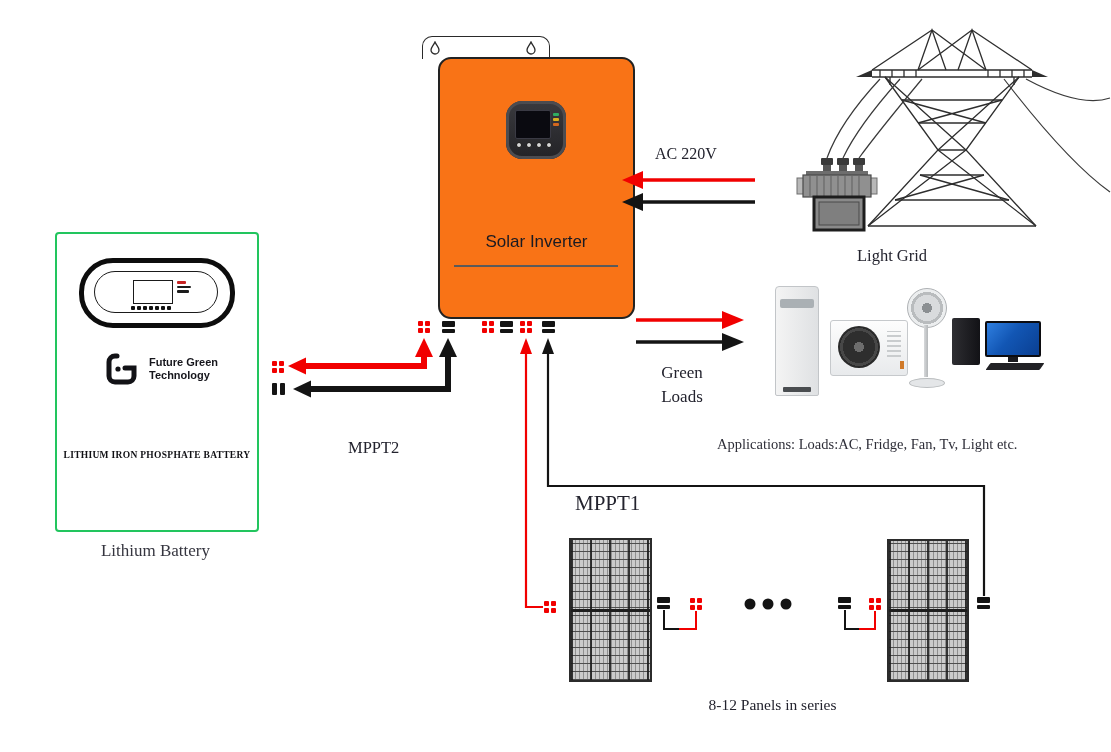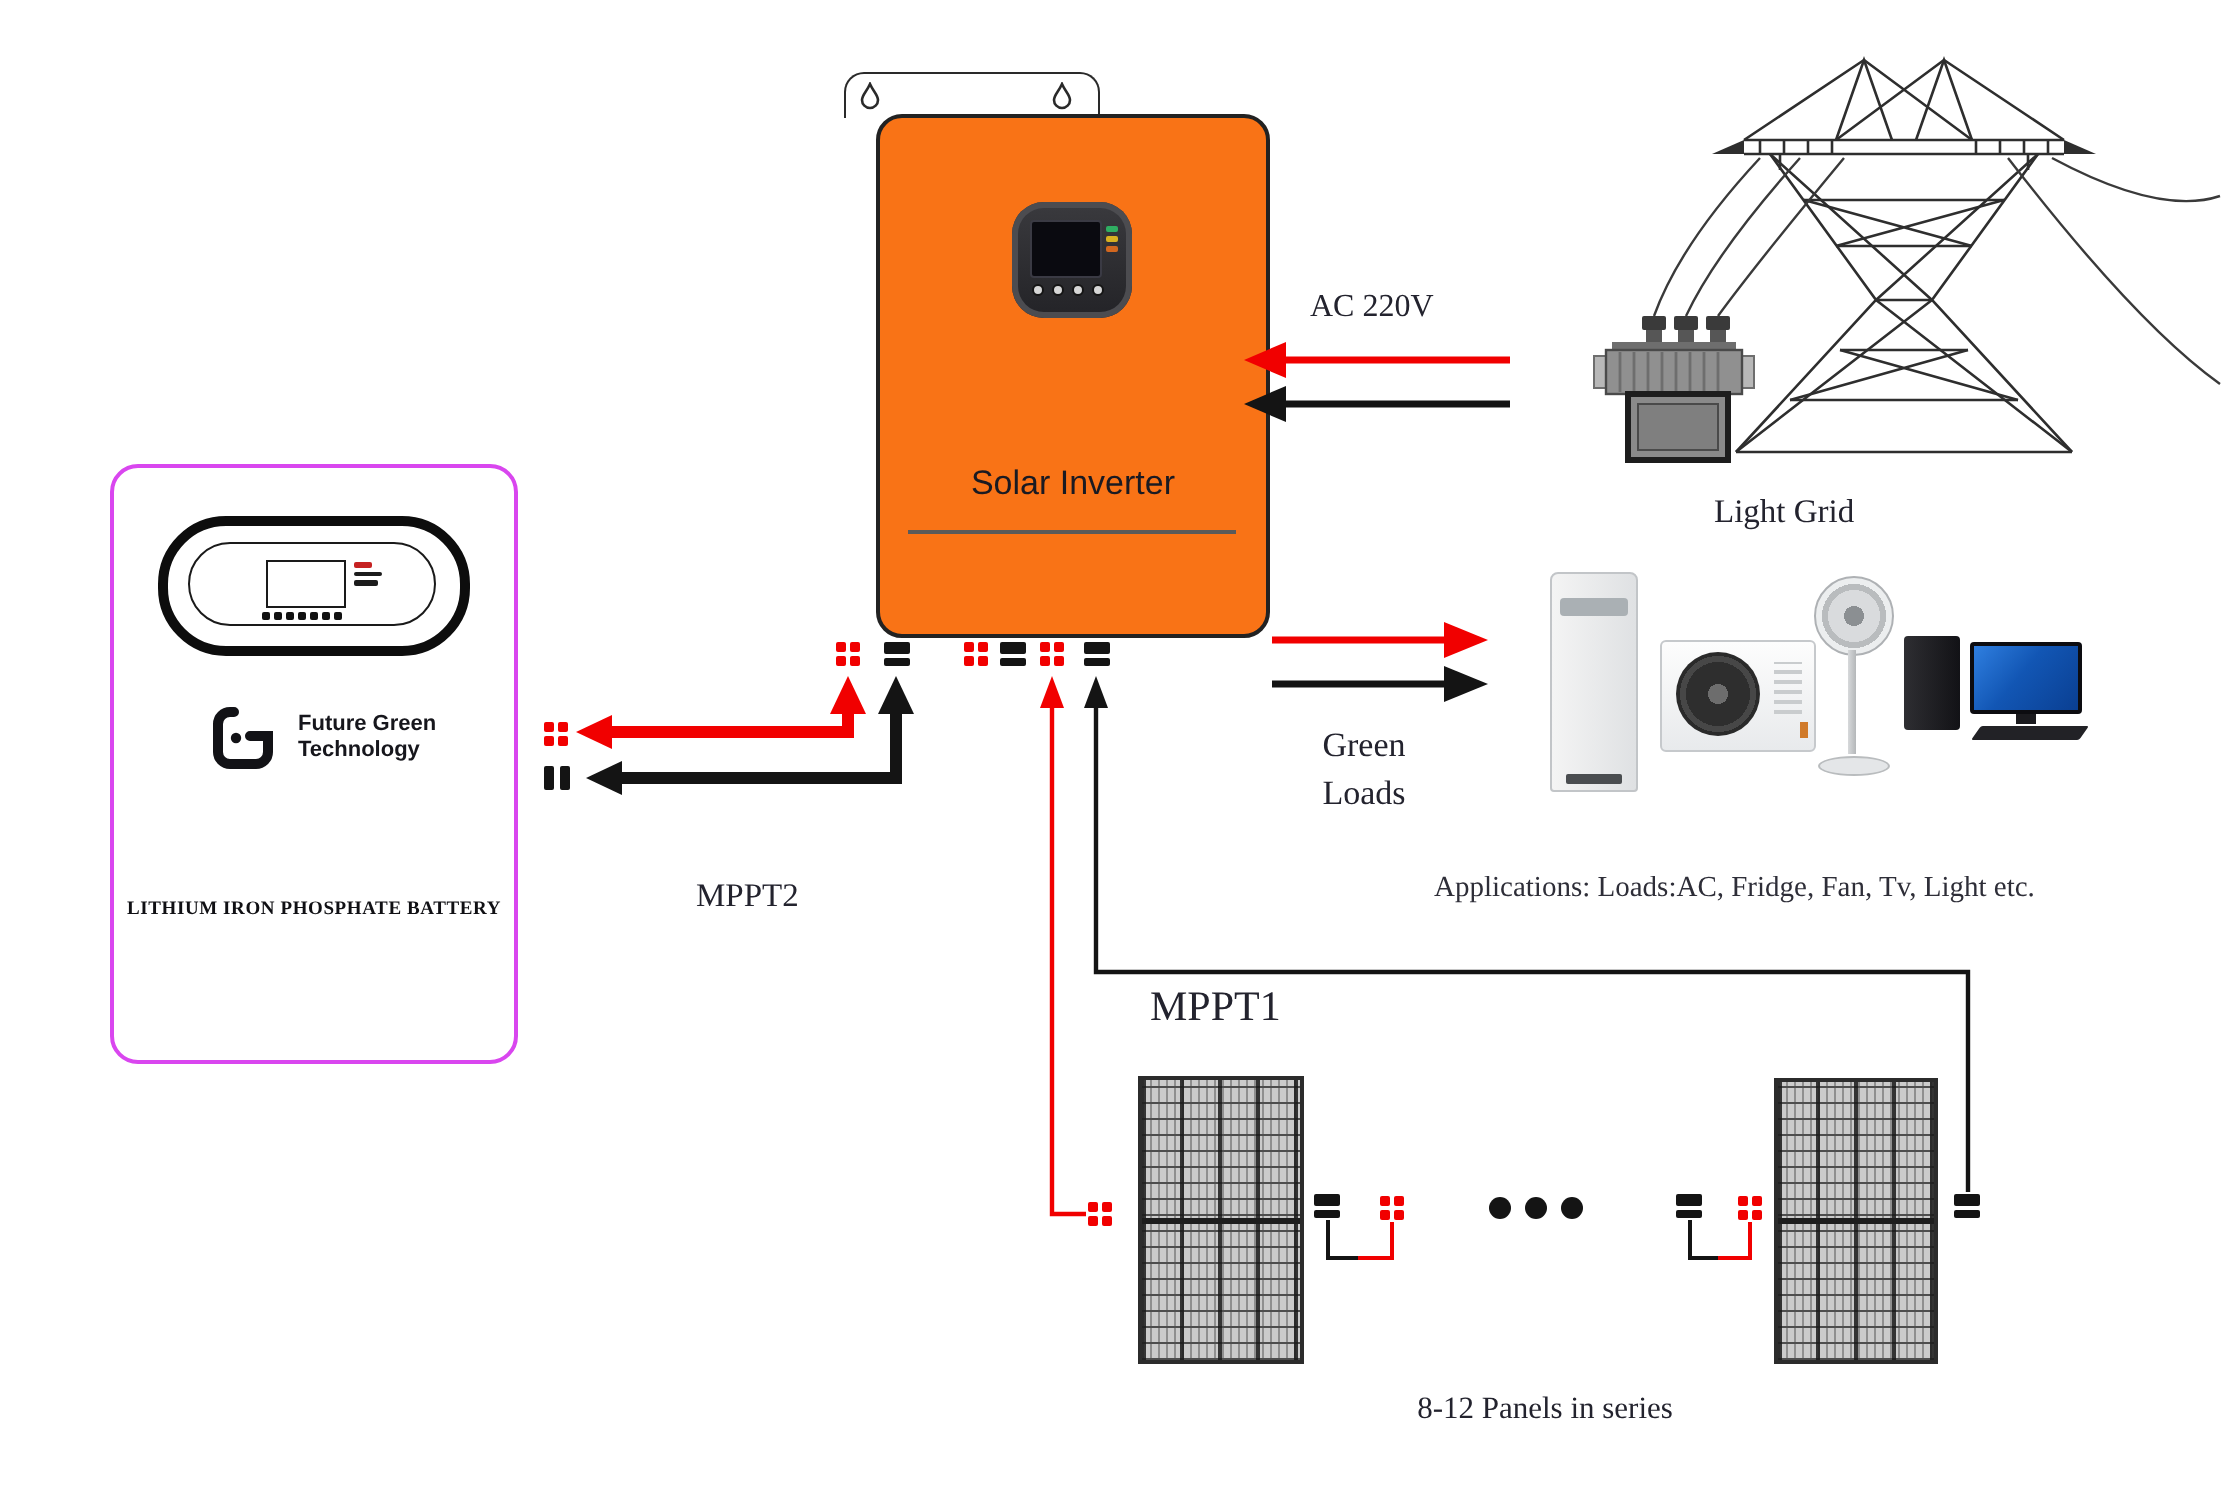--- a/index.html
+++ b/index.html
@@ -3,21 +3,21 @@
 <meta charset="utf-8">
 <style>
   html,body{margin:0;padding:0;background:#fff;}
   #screen{position:relative;width:1111px;height:752px;background:#ffffff;overflow:hidden;
           font-family:"Liberation Sans",sans-serif;color:#1d1d26;}
   .abs{position:absolute;}
   .txt{position:absolute;white-space:nowrap;color:#23232e;font-family:Liberation Serif, serif;}
   .ctr{text-align:center;}
 
   
-  .battery-body{left:55px;top:232px;width:200px;height:296px;border:2px solid #d946ef;border-radius:14px;background:#fff;}
+  .battery-body{left:55px;top:232px;width:200px;height:296px;border:2px solid #22c55e;border-radius:4px;background:#fff;}
   .batt-pill{left:22px;top:24px;width:146px;height:60px;border:5px solid #0d0d0d;border-radius:34px;background:#fff;}
   .batt-pill-inner{left:10px;top:8px;width:122px;height:40px;border:1.5px solid #1a1a1a;border-radius:22px;}
   .batt-lcd{left:38px;top:8px;width:38px;height:22px;border:1.5px solid #1a1a1a;background:#fff;}
   .batt-ind{left:82px;top:9px;width:14px;height:20px;display:flex;flex-direction:column;gap:2px;}
   .batt-ind i{display:block;height:2.5px;background:#1c1c1c;border-radius:1px;}
   .batt-ind i.r{background:#c62222;width:9px;}
   .batt-ind i.b{width:12px;}
   .batt-dots{left:36px;top:34px;width:44px;display:flex;gap:2.5px;}
   .batt-dots i{width:3.5px;height:3.5px;background:#111;border-radius:1px;}
   .batt-logo-row{left:48px;top:118px;display:flex;align-items:center;gap:10px;}
@@ -118,20 +118,21 @@
         <path d="M12 4 H10 a6 6 0 0 0 -6 6 V24 a6 6 0 0 0 6 6 H23 a6 6 0 0 0 6 -6 V16 H20" fill="none" stroke="#121216" stroke-width="5" stroke-linecap="round"></path>
         <circle cx="13" cy="17" r="2.6" fill="#121216"></circle>
       </svg>
       <div class="batt-brand">
         <div>Future Green</div>
         <div>Technology</div>
       </div>
     </div>
     <div class="abs ctr batt-type">LITHIUM IRON PHOSPHATE BATTERY</div>
   </div>
+  <div class="txt ctr batt-cap1">Lithium Battery</div>
 
   <div class="abs red-conn" style="left:272px;top:361px;">
       <i></i>
       <i></i>
       <i></i>
       <i></i>
     </div>
   <div class="abs blkv-conn" style="left:272px;top:383px;">
       <i></i>
       <i></i>

